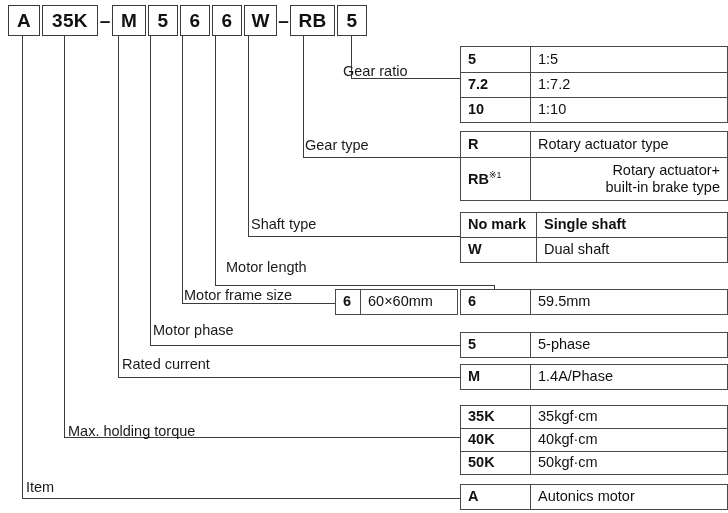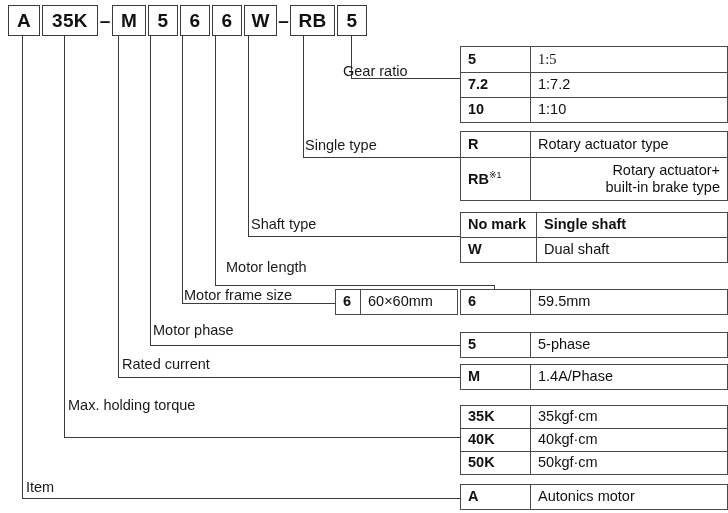--- a/index.html
+++ b/index.html
@@ -132,34 +132,34 @@
   <div class="vline" style="left:118px;top:36px;height:342px;"></div>
   <div class="hline" style="left:118px;top:377px;width:343px;"></div>
 
   <div class="vline" style="left:64px;top:36px;height:402px;"></div>
   <div class="hline" style="left:64px;top:437px;width:397px;"></div>
 
   <div class="vline" style="left:22px;top:36px;height:463px;"></div>
   <div class="hline" style="left:22px;top:498px;width:439px;"></div>
 
   <div class="blabel" style="left:343px;top:64px;">Gear ratio</div>
-  <div class="blabel" style="left:305px;top:138px;">Single type</div>
+  <div class="blabel" style="left:305px;top:138px;">Gear type</div>
   <div class="blabel" style="left:251px;top:217px;">Shaft type</div>
   <div class="blabel" style="left:226px;top:260px;">Motor length</div>
   <div class="blabel" style="left:184px;top:288px;">Motor frame size</div>
   <div class="blabel" style="left:153px;top:323px;">Motor phase</div>
   <div class="blabel" style="left:122px;top:357px;">Rated current</div>
-  <div class="blabel" style="left:68px;top:398px;">Max. holding torque</div>
+  <div class="blabel" style="left:68px;top:424px;">Max. holding torque</div>
   <div class="blabel" style="left:26px;top:480px;">Item</div>
 
   <table class="spectable" style="left:460px;top:46px;width:268px;">
     <tbody>
         <tr>
       <td class="key" style="width:70px;height:25px;">5</td>
-      <td style="height:26px;font-family:Liberation Serif, serif;">1:5</td>
+      <td style="height:26px;">1:5</td>
     </tr>
     <tr>
       <td class="key" style="height:25px;">7.2</td>
       <td style="height:25px;">1:7.2</td>
     </tr>
     <tr>
       <td class="key" style="height:25px;">10</td>
       <td style="height:25px;">1:10</td>
     </tr>
   </tbody>

